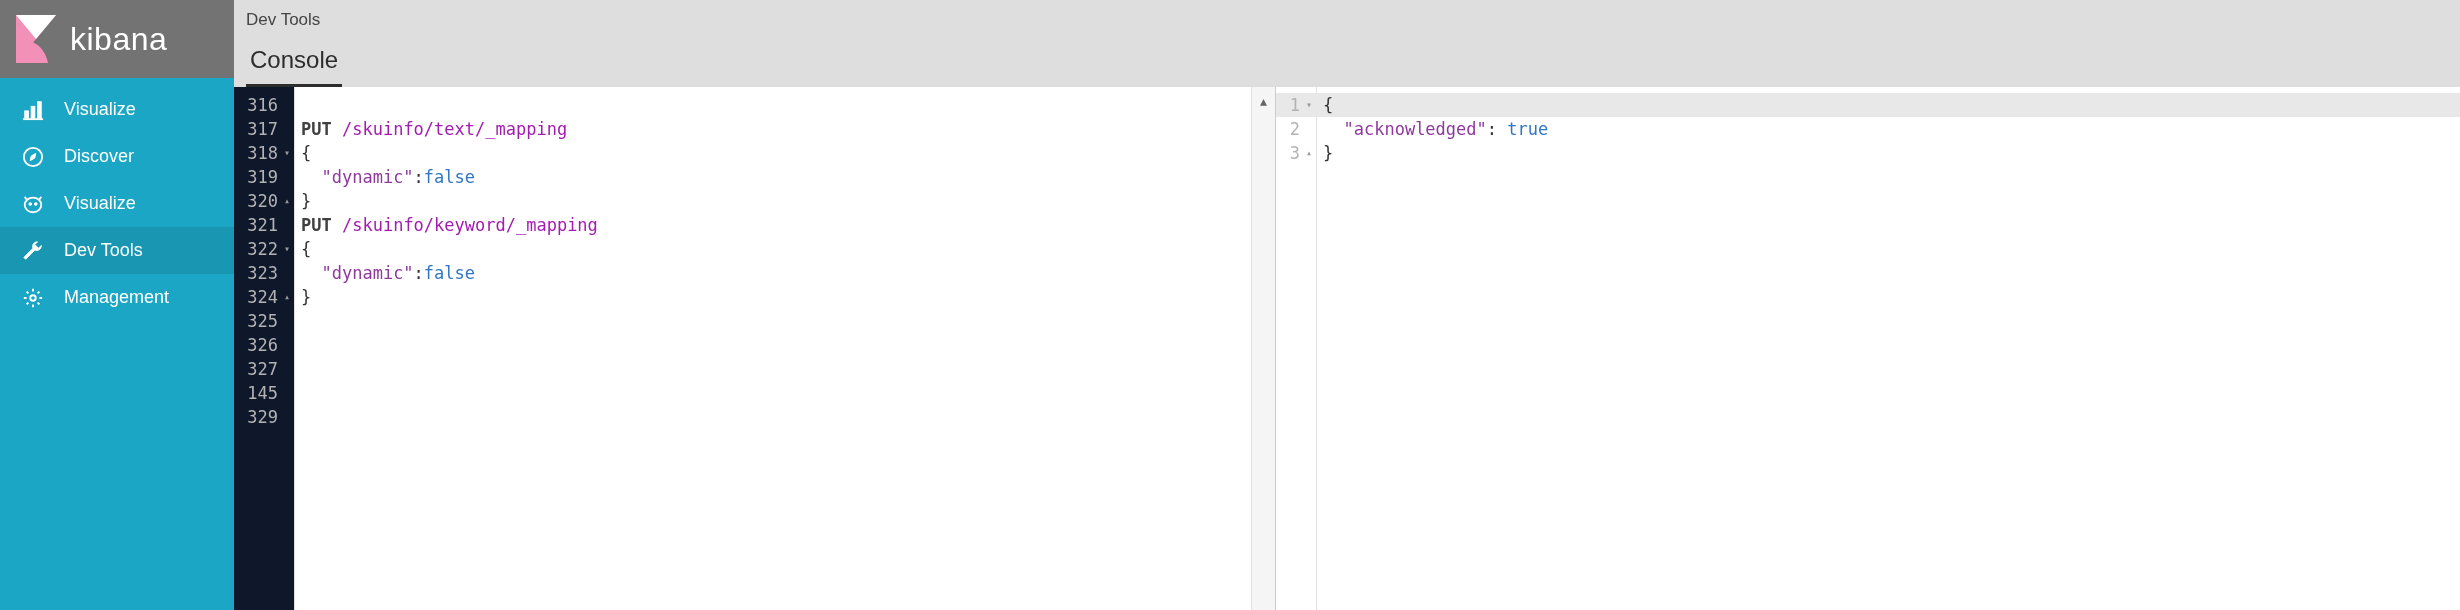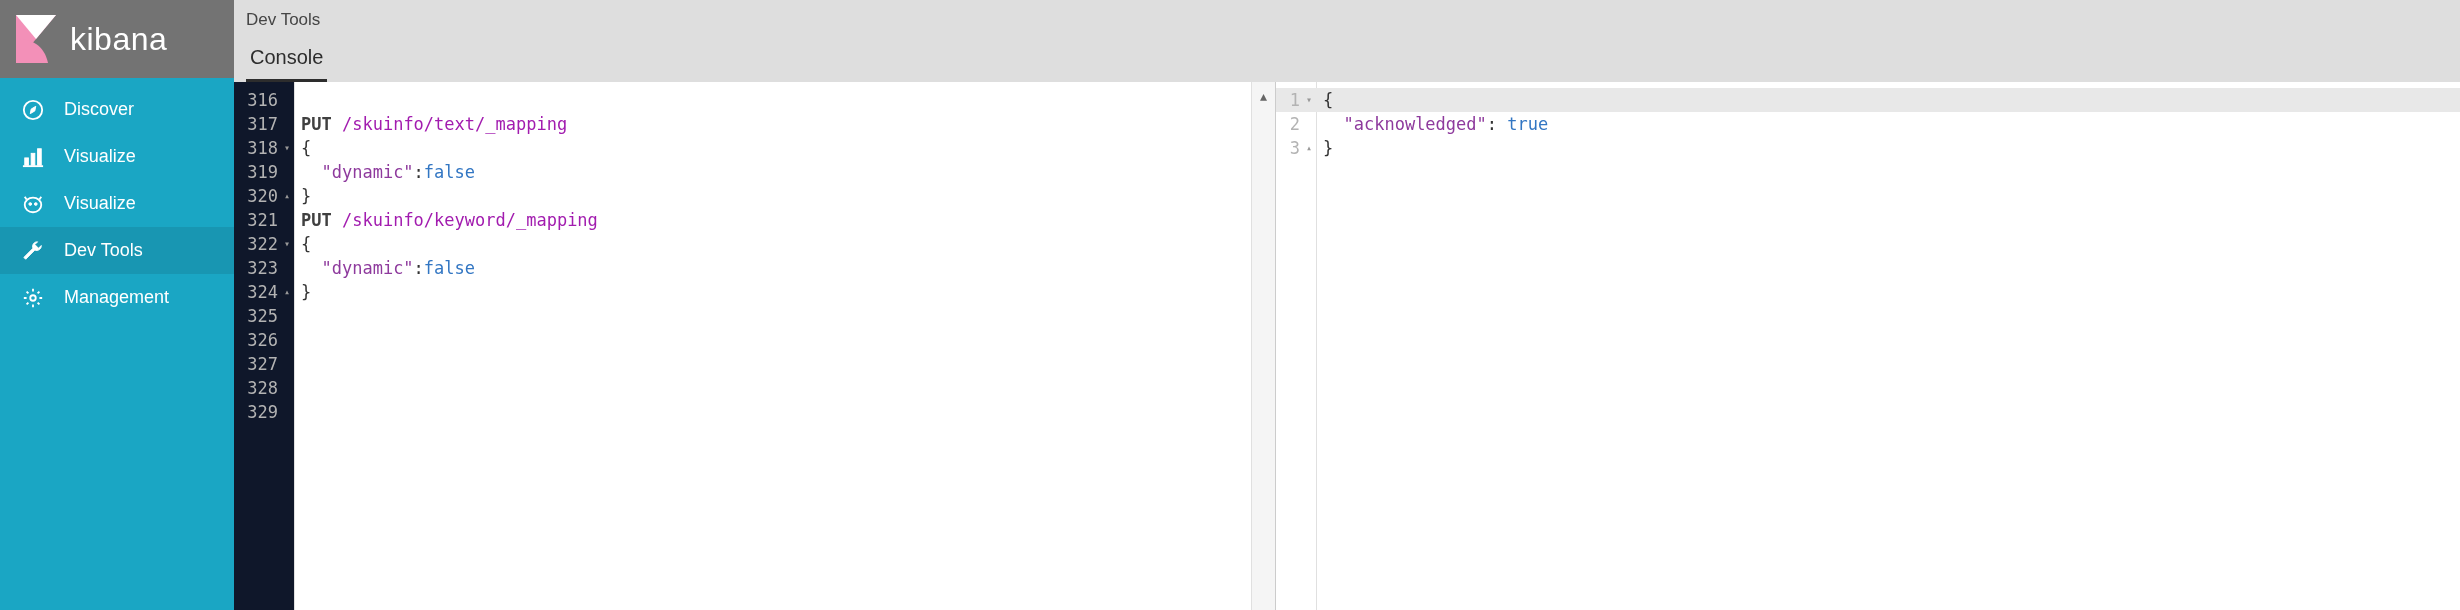--- a/index.html
+++ b/index.html
@@ -15,21 +15,21 @@
 .nav-item { display: flex; align-items: center; height: 47px; padding-left: 22px; color: #fff; font-size: 18px; cursor: pointer; }
 .nav-item.active { background: #1896b2; }
 .nav-item .icon { width: 22px; height: 22px; margin-right: 20px; display: flex; align-items: center; justify-content: center; }
 .nav-item .icon svg { width: 22px; height: 22px; fill: #fff; stroke: #fff; }
 
 
 .main { flex: 1; display: flex; flex-direction: column; background: #fff; }
 .header { background: #dedede; padding: 6px 12px 0 12px; }
 .breadcrumb { font-size: 17px; color: #454545; padding: 4px 0 10px 0; }
 .tabs { display: flex; }
-.tab { font-size: 20px; color: #2d2d2d; padding: 6px 4px 10px 4px; border-bottom: 3px solid #2d2d2d; cursor: pointer; }
+.tab { font-size: 24px; color: #2d2d2d; padding: 6px 4px 10px 4px; border-bottom: 3px solid #2d2d2d; cursor: pointer; }
 
 .editors { flex: 1; display: flex; overflow: hidden; }
 .editor-left { flex: 1; display: flex; position: relative; border-right: 1px solid #ccc; }
 .editor-right { width: 1184px; display: flex; position: relative; }
 
 .gutter { background: #0f172a; color: #b3b3b3; font-family: "Menlo","Consolas",monospace; font-size: 17px; text-align: right; padding: 6px 6px 0 6px; user-select: none; flex-shrink: 0; }
 .gutter.req { width: 60px; }
 .gutter.res { width: 40px; }
 .gutter-line { height: 24px; line-height: 24px; position: relative; padding-right: 10px; }
 .fold { position: absolute; right: -2px; top: 0; font-size: 10px; color: #999; width: 10px; }
@@ -60,36 +60,36 @@
         <polygon points="0,0 40,0 0,48" fill="#f390b8"></polygon>
         <polygon points="0,0 40,0 20,24" fill="#ffffff"></polygon>
         <path d="M0,48 L32,48 C28,30 16,24 0,24 Z" fill="#f390b8"></path>
       </svg>
       <span class="logo-text">kibana</span>
     </div>
     <div class="nav">
       <div class="nav-item">
         <span class="icon">
           <svg viewBox="0 0 24 24">
-              <circle cx="12" cy="12" r="10" fill="none" stroke="#fff" stroke-width="2"></circle>
-              <polygon points="15,8 10,11 9,16 14,13" fill="#fff"></polygon>
-            </svg>
-        </span>
-        <span>Discover</span>
-      </div>
-      <div class="nav-item">
-        <span class="icon">
-          <svg viewBox="0 0 24 24">
               <rect x="3" y="13" width="4" height="8" fill="#fff"></rect>
               <rect x="10" y="8" width="4" height="13" fill="#fff"></rect>
               <rect x="17" y="3" width="4" height="18" fill="#fff"></rect>
               <line x1="1" y1="22" x2="23" y2="22" stroke="#fff" stroke-width="2"></line>
             </svg>
         </span>
         <span>Visualize</span>
+      </div>
+      <div class="nav-item">
+        <span class="icon">
+          <svg viewBox="0 0 24 24">
+              <circle cx="12" cy="12" r="10" fill="none" stroke="#fff" stroke-width="2"></circle>
+              <polygon points="15,8 10,11 9,16 14,13" fill="#fff"></polygon>
+            </svg>
+        </span>
+        <span>Discover</span>
       </div>
       <div class="nav-item">
         <span class="icon">
           <svg viewBox="0 0 24 24">
               <ellipse cx="12" cy="13" rx="9" ry="8" fill="none" stroke="#fff" stroke-width="2"></ellipse>
               <circle cx="9" cy="12" r="1.5" fill="#fff"></circle>
               <circle cx="15" cy="12" r="1.5" fill="#fff"></circle>
               <path d="M5,7 L3,4 M19,7 L21,4" stroke="#fff" stroke-width="2"></path>
             </svg>
         </span>
@@ -132,21 +132,21 @@
           <div class="gutter-line"><span>318</span><span class="fold">▾</span></div>
           <div class="gutter-line"><span>319</span></div>
           <div class="gutter-line"><span>320</span><span class="fold">▴</span></div>
           <div class="gutter-line"><span>321</span></div>
           <div class="gutter-line"><span>322</span><span class="fold">▾</span></div>
           <div class="gutter-line"><span>323</span></div>
           <div class="gutter-line"><span>324</span><span class="fold">▴</span></div>
           <div class="gutter-line"><span>325</span></div>
           <div class="gutter-line"><span>326</span></div>
           <div class="gutter-line"><span>327</span></div>
-          <div class="gutter-line"><span>328</span></div>
+          <div class="gutter-line"><span>145</span></div>
           <div class="gutter-line"><span>329</span></div>
         </div>
         <div class="gutter-border"></div>
         <div class="code">
           <div class="code-line"></div>
           <div class="code-line"><span class="m-put">PUT</span> <span class="m-url">/skuinfo/text/_mapping</span></div>
           <div class="code-line"><span class="m-punc">{</span></div>
           <div class="code-line">  <span class="m-key">"dynamic"</span><span class="m-punc">:</span><span class="m-val">false</span></div>
           <div class="code-line"><span class="m-punc">}</span></div>
           <div class="code-line"><span class="m-put">PUT</span> <span class="m-url">/skuinfo/keyword/_mapping</span></div>

